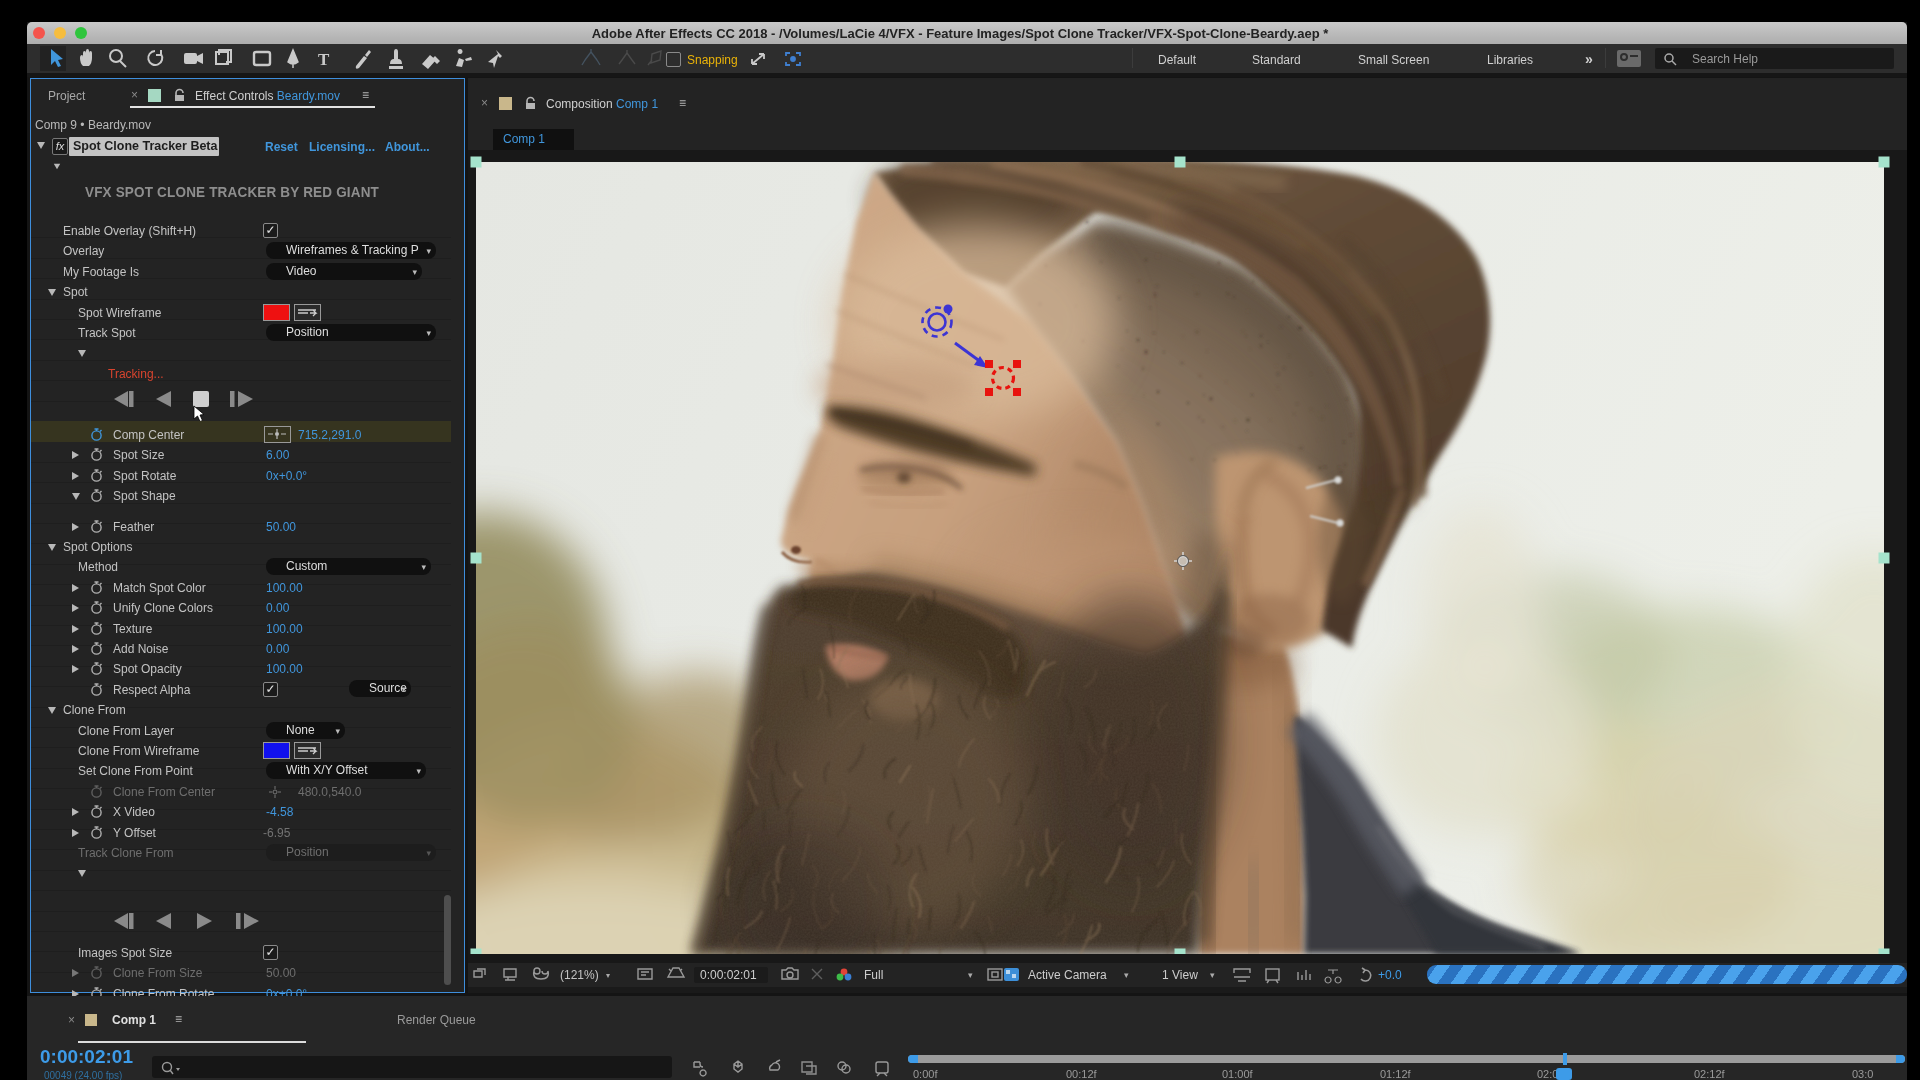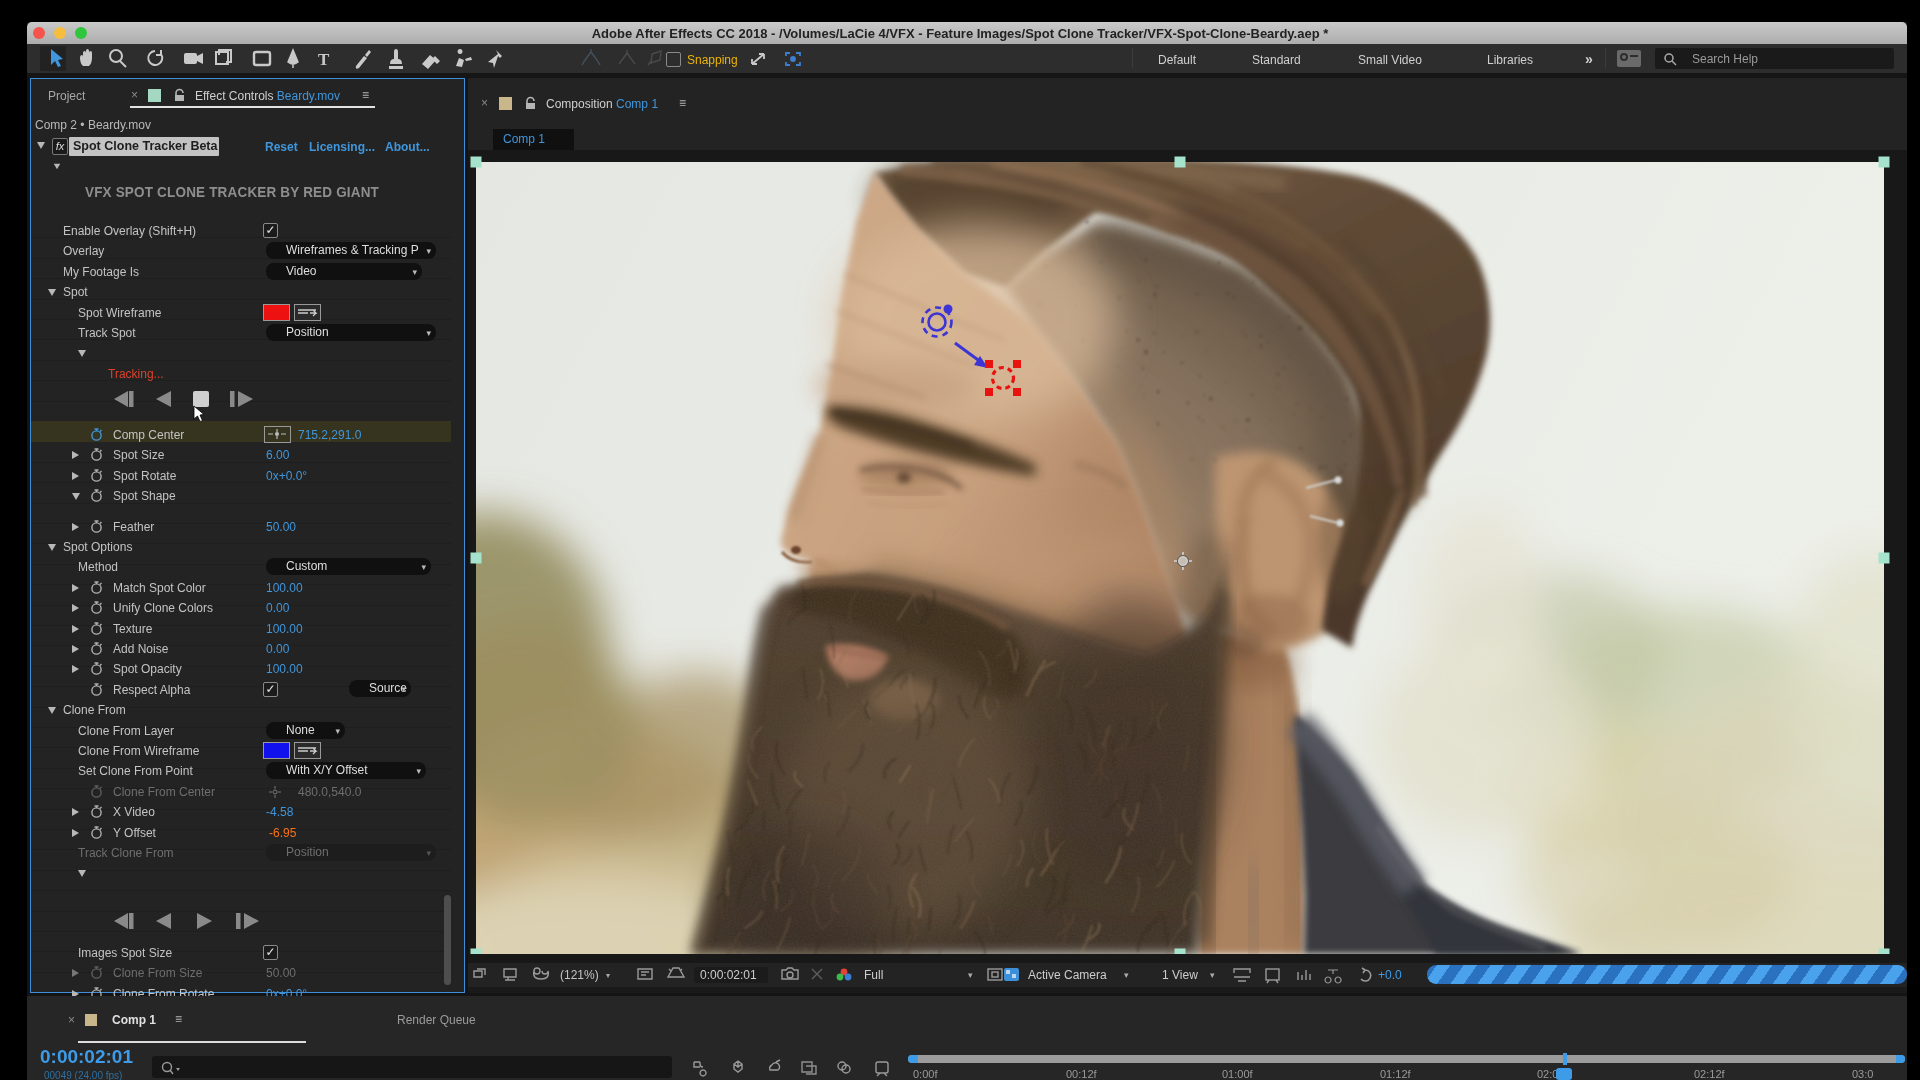--- a/index.html
+++ b/index.html
@@ -63,21 +63,21 @@
 <g stroke="#c9c9c9" stroke-width="1.8" fill="none">
       <path d="M4 16 l12 -10 M4 16 l0 -5 M4 16 l5 0 M16 6 l-5 0 M16 6 l0 5"></path>
     </g>
 <g stroke="#3f7fd0" stroke-width="1.8" fill="none">
       <path d="M38 8 v-3 h4 M48 5 h4 v3 M52 14 v3 h-4 M42 17 h-4 v-3"></path>
       <circle cx="45" cy="11" r="2" fill="#3f7fd0"></circle>
     </g>
 </svg>
 <div class="txt" style="left:1158px;top:53px;color:#d0d0d0">Default</div>
 <div class="txt" style="left:1252px;top:53px;color:#d0d0d0">Standard</div>
-<div class="txt" style="left:1358px;top:53px;color:#d0d0d0">Small Video</div>
+<div class="txt" style="left:1358px;top:53px;color:#d0d0d0">Small Screen</div>
 <div class="txt" style="left:1487px;top:53px;color:#d0d0d0">Libraries</div>
 <div class="txt" style="left:1585px;top:51px;color:#d0d0d0;font-size:14px;font-weight:bold">»</div>
 <div class="abs" style="left:1617px;top:50px;width:24px;height:17px;background:#6a6a6a;border-radius:2px"></div>
 <div class="abs" style="left:1620px;top:53px;width:8px;height:8px;border:2px solid #2d2d2d;border-radius:4px"></div>
 <div class="abs" style="left:1630px;top:55px;width:8px;height:2px;background:#2d2d2d"></div>
 <div class="abs" style="left:1655px;top:48px;width:239px;height:21px;background:#1a1a1a;border-radius:2px"></div>
 <svg class="abs" style="left:1662px;top:51px" width="16" height="16">
     <circle cx="7" cy="7" r="4" fill="none" stroke="#aaa" stroke-width="1.5"></circle>
     <line x1="10" y1="10" x2="14" y2="14" stroke="#aaa" stroke-width="1.5"></line>
   </svg>
@@ -88,21 +88,21 @@
 <div class="txt" style="left:48px;top:89px;color:#a8a8a8">Project</div>
 <div class="txt" style="left:131px;top:88px;color:#8a8a8a">×</div>
 <div class="abs" style="left:148px;top:89px;width:13px;height:13px;background:#a5d8c2"></div>
 <svg class="abs" style="left:173px;top:88px" width="14" height="15">
     <path d="M3 7 v-2 a3.5 3.5 0 0 1 7 0" fill="none" stroke="#b5b5b5" stroke-width="1.6"></path>
     <rect x="2" y="7" width="9" height="6" fill="#b5b5b5"></rect>
   </svg>
 <div class="txt" style="left:195px;top:89px;color:#cfcfcf">Effect Controls <span class="blue">Beardy.mov</span></div>
 <div class="txt" style="left:362px;top:88px;color:#b5b5b5">≡</div>
 <div class="abs" style="left:130px;top:106px;width:245px;height:2px;background:#e2e2e2"></div>
-<div class="txt" style="left:35px;top:118px;color:#b9b9b9">Comp 2 • Beardy.mov</div>
+<div class="txt" style="left:35px;top:118px;color:#b9b9b9">Comp 9 • Beardy.mov</div>
 <div class="arrow-d" style="left:37px;top:142px"></div>
 <div class="abs" style="left:52px;top:138px;width:16px;height:17px;background:#1a1a1a;border:1px solid #777;border-radius:2px;color:#ddd;font-size:11px;font-style:italic;text-align:center;line-height:15px">fx</div>
 <div class="abs" style="left:69px;top:137px;width:150px;height:19px;background:#c3c3c3;border-radius:1px;color:#1d1d1d;font-size:12.5px;font-weight:bold;line-height:19px;padding-left:4px">Spot Clone Tracker Beta</div>
 <div class="txt blue" style="left:265px;top:140px;font-weight:bold">Reset</div>
 <div class="txt blue" style="left:309px;top:140px;font-weight:bold">Licensing...</div>
 <div class="txt blue" style="left:385px;top:140px;font-weight:bold">About...</div>
 <div class="arrow-d" style="left:53px;top:163px;transform:scale(0.8)"></div>
 <div class="abs" style="left:62px;top:183px;width:340px;text-align:center;font-size:15px;font-weight:bold;color:#8e8e8e;letter-spacing:0.2px;transform:scaleX(0.9);white-space:nowrap">VFX SPOT CLONE TRACKER BY RED GIANT</div>
 <div class="abs" style="left:31px;top:237px;width:420px;height:1px;background:#1e1e1e"></div>
 <div class="abs" style="left:31px;top:258px;width:420px;height:1px;background:#1e1e1e"></div>
@@ -283,21 +283,21 @@
     <path d="M5.5 2 h4 M7.5 2 v2 M11 4.5 l1.5 -1.5" stroke="#b0b0b0" stroke-width="1.4" fill="none"></path>
   </svg>
 <div class="txt" style="left:113px;top:805px;color:#c3c3c3">X Video</div>
 <div class="txt" style="left:266px;top:805px;color:#4096dc">-4.58</div>
 <div class="arrow-r" style="left:72px;top:829px;border-left-color:#b8b8b8"></div>
 <svg class="abs" style="left:89px;top:825px" width="15" height="15" viewBox="0 0 15 15">
     <circle cx="7.5" cy="8.5" r="4.6" fill="none" stroke="#b0b0b0" stroke-width="1.4"></circle>
     <path d="M5.5 2 h4 M7.5 2 v2 M11 4.5 l1.5 -1.5" stroke="#b0b0b0" stroke-width="1.4" fill="none"></path>
   </svg>
 <div class="txt" style="left:113px;top:826px;color:#c3c3c3">Y Offset</div>
-<div class="txt" style="left:269px;top:826px;color:#f97316">-6.95</div>
+<div class="txt" style="left:263px;top:826px;color:#737373">-6.95</div>
 <div class="txt" style="left:78px;top:846px;color:#6e6e6e">Track Clone From</div>
 <div class="ddn" style="left:266px;top:844px;width:170px;height:17px;color:#6e6e6e;background:#1d1d1d">Position<span class="car" style="color:#555">▾</span></div>
 <div class="arrow-d" style="left:78px;top:870px;border-top-color:#b8b8b8"></div>
 <svg class="abs" style="left:112px;top:911px" width="150" height="20" viewBox="0 0 150 20">
 <g fill="#8a8a8a">
       <path d="M2 10 l14 -8 v16 Z M17 2 h4.5 v16 h-4.5 Z"></path>
       <path d="M44 10 l15 -8 v16 Z"></path>
       <path d="M85 2 l15 8 l-15 8 Z"></path>
       <path d="M124 2 h4.5 v16 h-4.5 Z M132 2 l15 8 l-15 8 Z"></path>
     </g>

